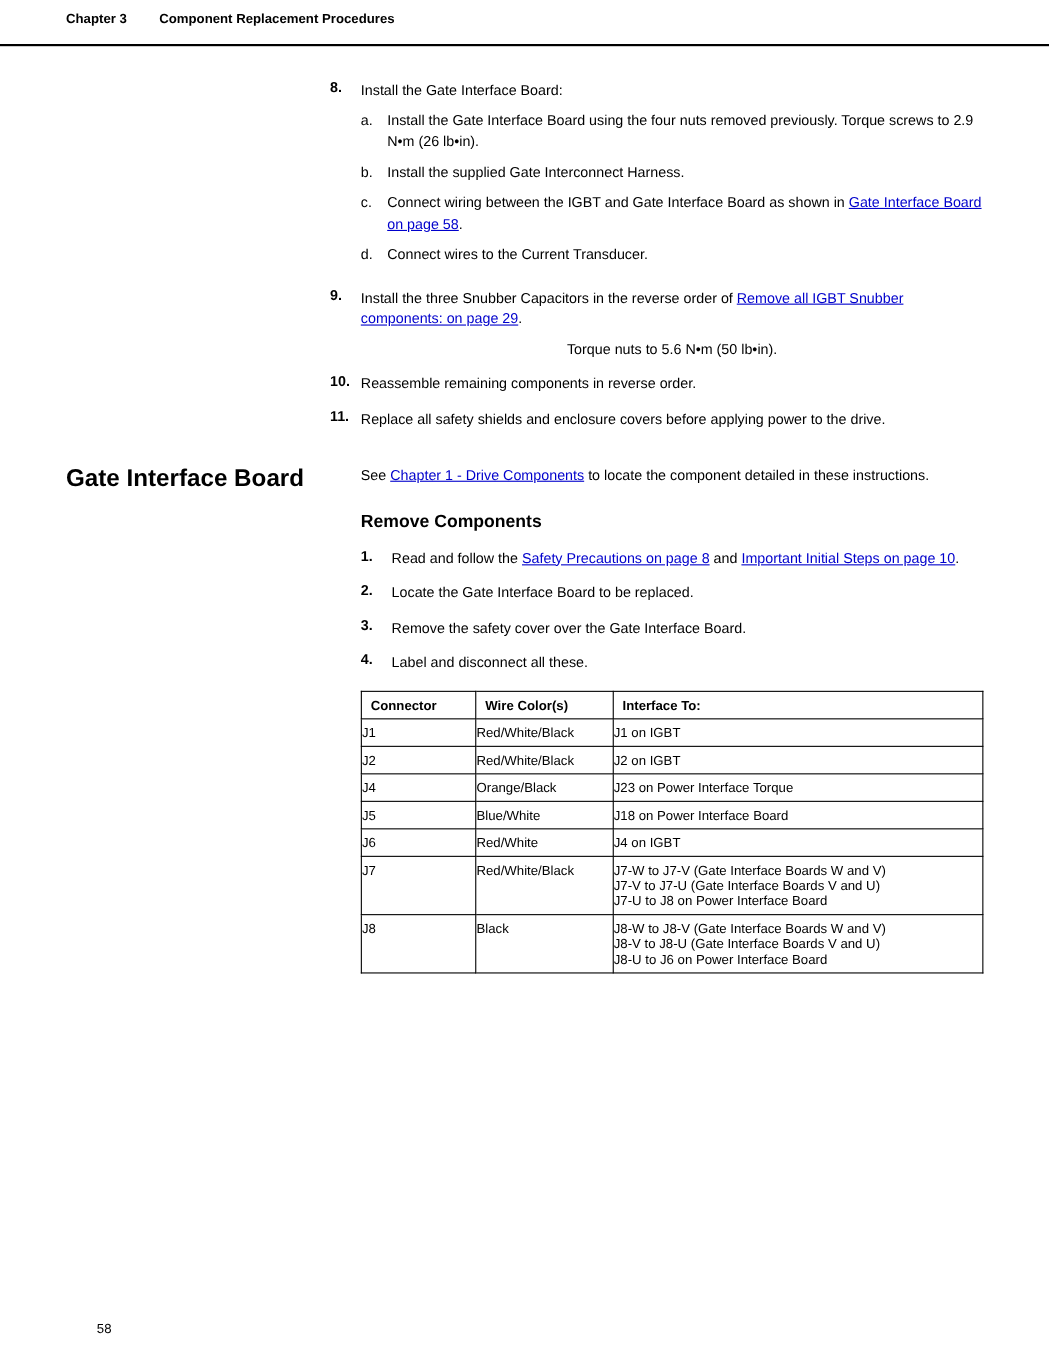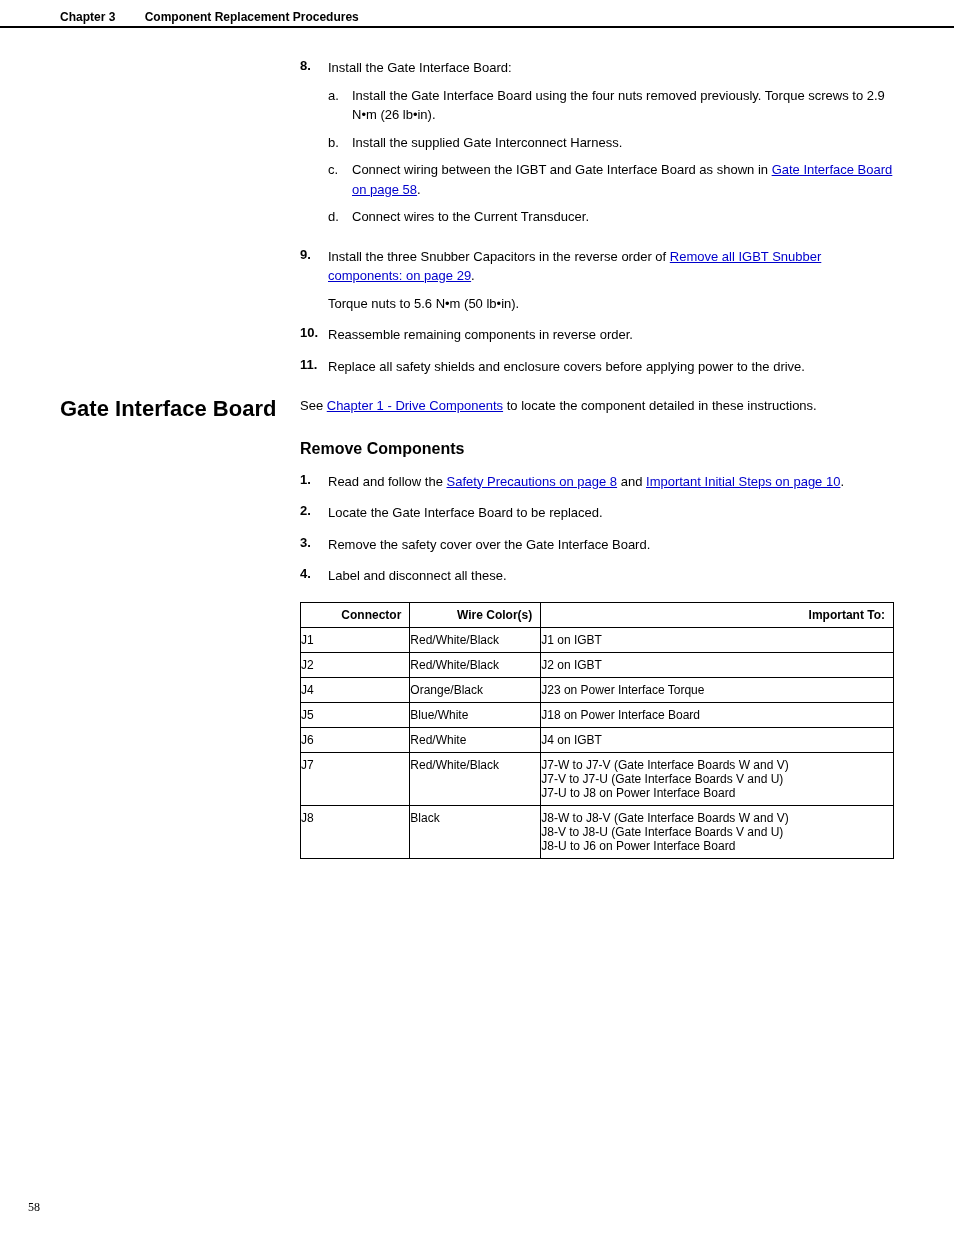--- a/index.html
+++ b/index.html
@@ -14,21 +14,21 @@
     }
     .page {
       width: 954px;
       min-height: 1235px;
       padding: 0;
       position: relative;
     }
     
     .page-header {
       border-bottom: 2px solid #000;
-      padding: 10px 60px 2px 60px;
+      padding: 10px 60px 16px 60px;
       display: flex;
       align-items: center;
     }
     .header-chapter {
       font-size: 12px;
       font-weight: bold;
       font-family: Arial, sans-serif;
     }
     .header-sep {
       margin: 0 8px;
@@ -114,58 +114,60 @@
       margin-bottom: 16px;
     }
     .subsection-heading {
       font-family: Arial, sans-serif;
       font-size: 16px;
       font-weight: bold;
       margin: 24px 0 14px 0;
     }
     
     .gib-section {
-      margin-top: 20px;
+      margin-top: 32px;
+      gap: 28px;
     }
     
     .connector-table {
       width: 100%;
       border-collapse: collapse;
       margin-top: 16px;
       font-family: Arial, sans-serif;
       font-size: 12px;
     }
     .connector-table th {
       background: #fff;
-      text-align: right;
+      text-align: left;
       padding: 5px 8px;
       border: 1px solid #000;
       font-weight: bold;
     }
     .connector-table td {
       padding: 5px 0;
       border: 1px solid #000;
       vertical-align: top;
     }
     
     .page-footer {
       position: absolute;
       bottom: 20px;
       left: 0;
       right: 0;
       display: flex;
       justify-content: space-between;
-      padding: 0 28px;
-      font-family: Liberation Serif, serif;
+      padding: 0 88px;
+      font-family: Liberation Sans, sans-serif;
       font-size: 12px;
     }
     .torque-note {
       margin-top: 8px;
       font-family: Arial, sans-serif;
       font-size: 13px;
+      text-align: center;
     }
   </style>
 </head>
 <body>
 
 <div class="page">
 
   <div class="page-header">
     <span class="header-chapter">Chapter 3</span>
     <span class="header-sep">&nbsp;&nbsp;&nbsp;&nbsp;</span>
@@ -264,21 +266,21 @@
             <div class="num-content">Label and disconnect all these.</div>
           </li>
 
         </ul>
 
         <table class="connector-table">
           <thead>
             <tr>
               <th>Connector</th>
               <th>Wire Color(s)</th>
-              <th>Important To:</th>
+              <th>Interface To:</th>
             </tr>
           </thead>
           <tbody id="connector-table-body">
           <tr>
                 <td>J1</td>
                 <td>Red/White/Black</td>
                 <td>J1 on IGBT</td>
               </tr>
               <tr>
                 <td>J2</td>

